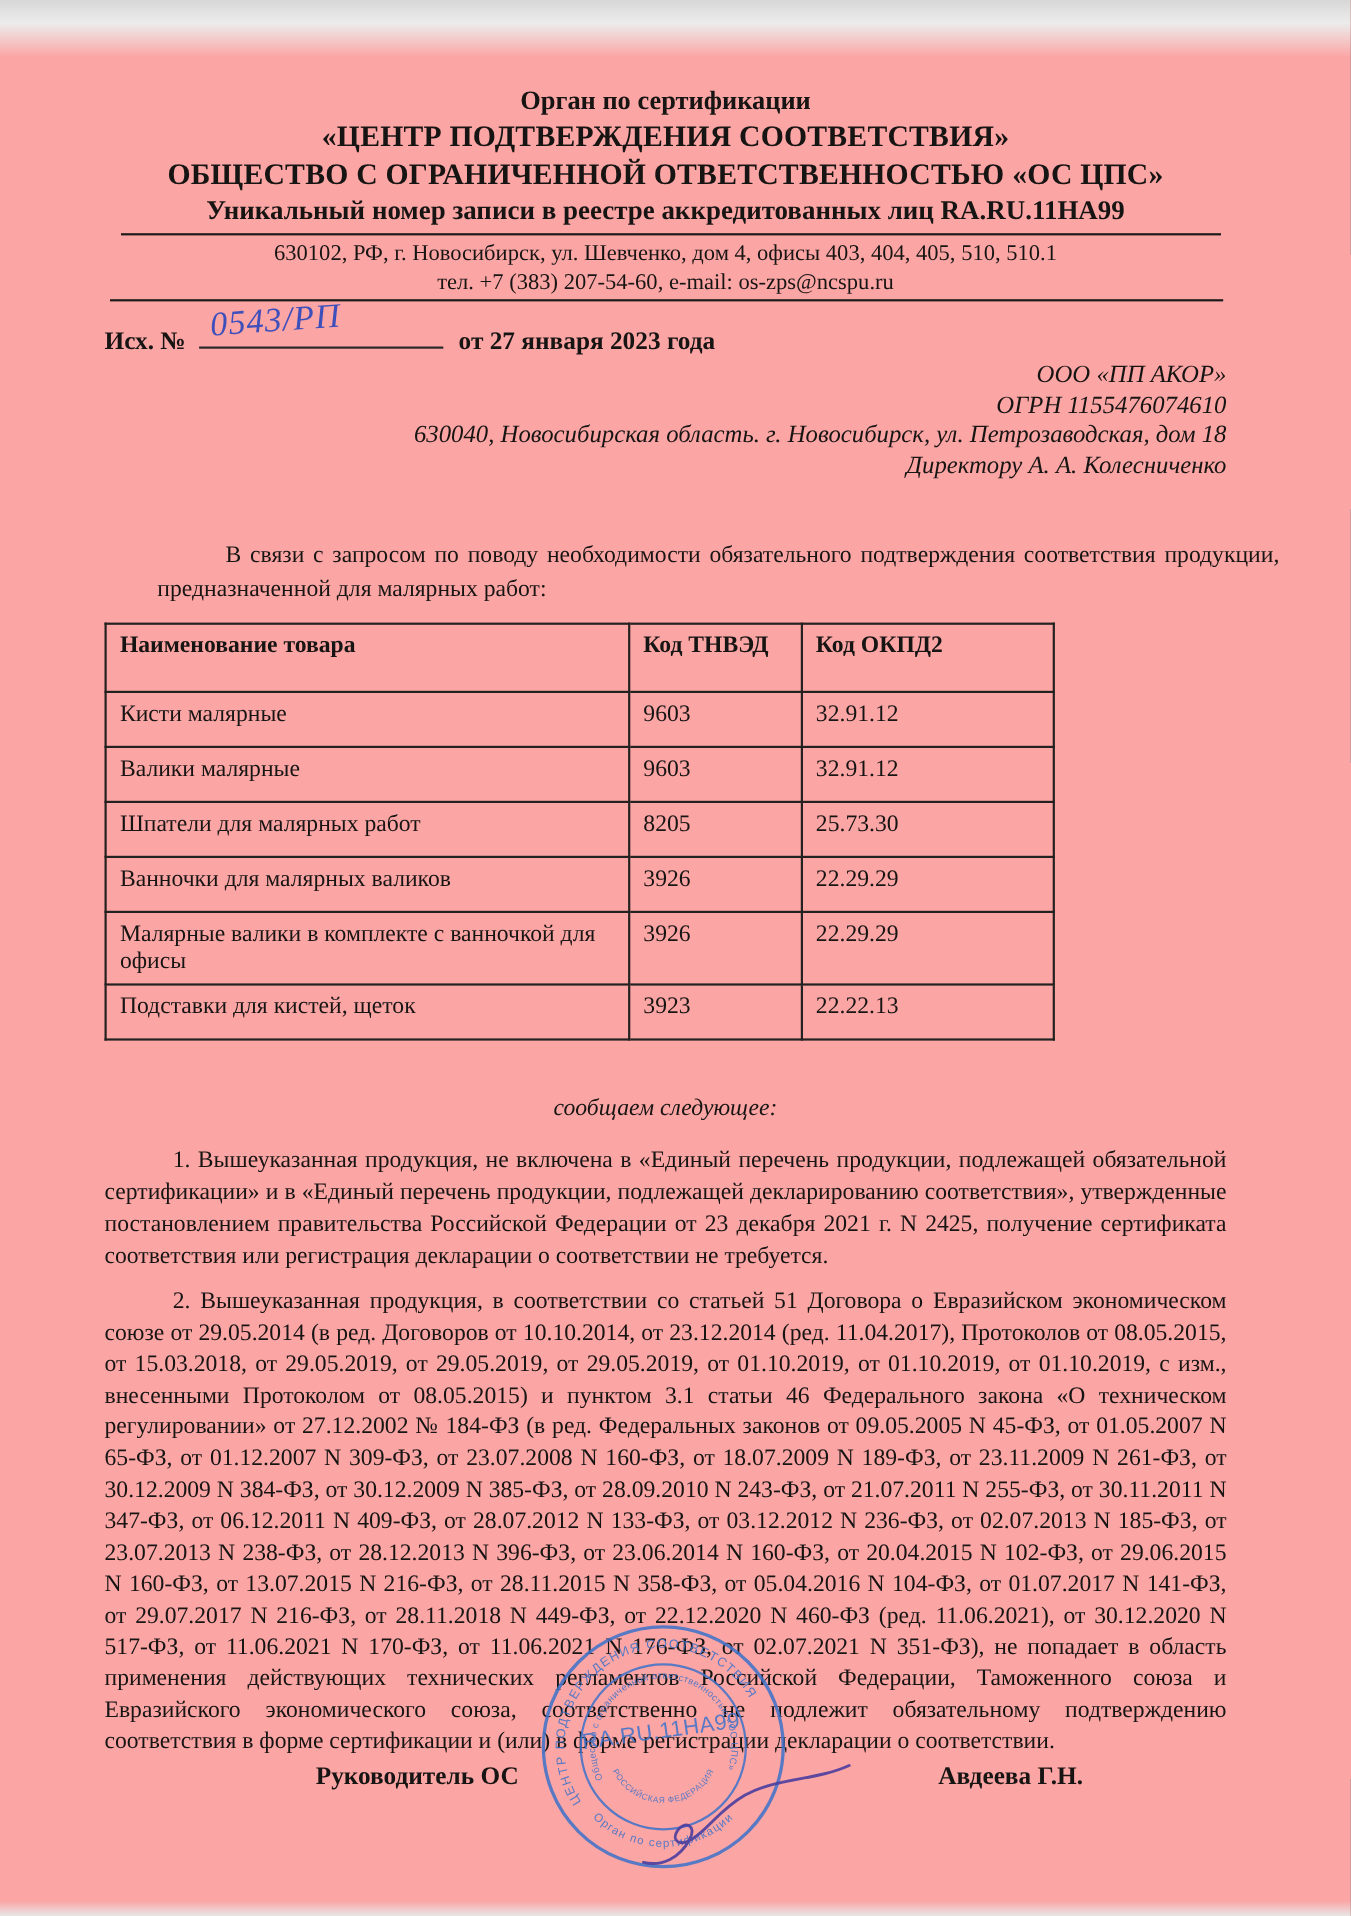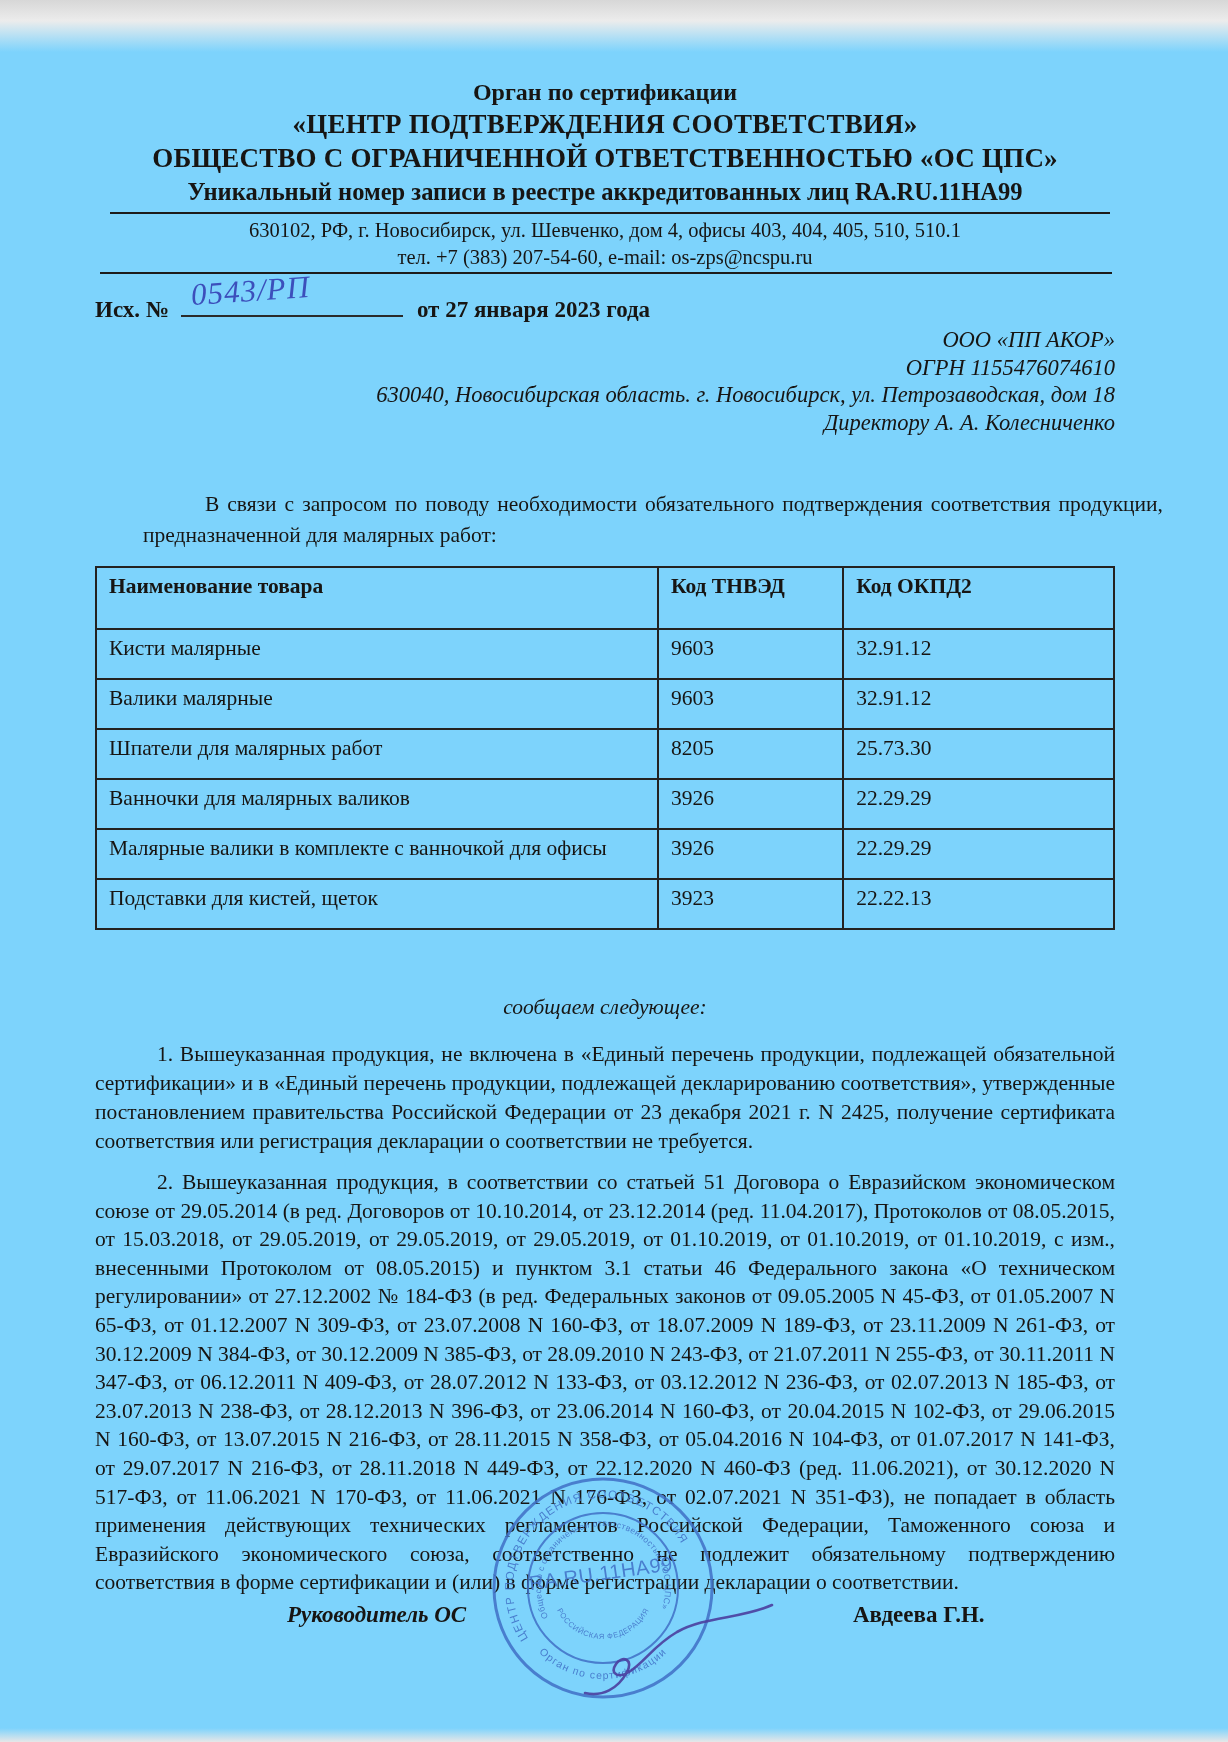--- a/index.html
+++ b/index.html
@@ -1,20 +1,20 @@
 <!DOCTYPE html>
 <html lang="ru"><head>
 <meta charset="utf-8">
 <style>
   html,body { margin:0; padding:0; background:#888; }
   .page {
     position:relative;
     width:1228px; height:1742px;
     margin:0 auto;
-    background:#7dd3fc;
+    background:#fca5a5;
     font-family:"Liberation Serif","DejaVu Serif",serif;
     color:#171513;
     overflow:hidden;
   }
   .abs { position:absolute; }
   .scan-top {
     left:0; top:0; width:1228px; height:52px;
     background:linear-gradient(180deg,#d7d7d7 0%, #ececec 40%, rgba(255,255,255,0) 100%);
     pointer-events:none;
   }
@@ -48,36 +48,36 @@
     color:#3c4fbb; transform:rotate(-4deg); letter-spacing:1px;
     white-space:nowrap;
   }
 
   .addressee { top:326px; text-align:right; font-style:italic; font-size:22.5px; line-height:27.6px; }
 
   .body-text { font-size:21.5px; text-align:justify; }
   .intro { top:489px; line-height:31px; text-indent:62px;margin-left:48px; }
 
   .products-tbl-wrap { top:566px; }
-  table.products { width:1020px; border-collapse:collapse; }
+  table.products { width:864px; border-collapse:collapse; }
   table.products th, table.products td {
     border:2.2px solid #242220;
     text-align:left; vertical-align:top;
     padding:6px 12px 8px 12px;
     font-size:21.5px;
   }
   table.products th { font-weight:bold; height:46px; }
   table.products td { height:34px; font-weight:normal; }
 
   .statement { top:995px; text-align:center; font-size:21.5px;font-style:italic; }
 
   .para1 { top:1040px; line-height:29px; text-indent:62px; }
   .para2 { top:1168px; line-height:28.6px; text-indent:62px; }
 
-  .sig-role { top:1602px; left:287px; font-weight:bold; font-size:23px;font-style:italic; }
+  .sig-role { top:1602px; left:287px; font-weight:bold; font-size:23px; }
   .sig-name { top:1602px; left:853px; font-weight:bold; font-size:23px; }
 
   .stamp-box { left:485px; top:1470px; width:236px; height:236px; opacity:.88; }
   .stamp-box text { font-family:"Liberation Sans","DejaVu Sans",sans-serif; }
 
   .sig-stroke-box { left:565px; top:1563px; width:240px; height:145px; }
 </style>
 </head>
 <body>
 

